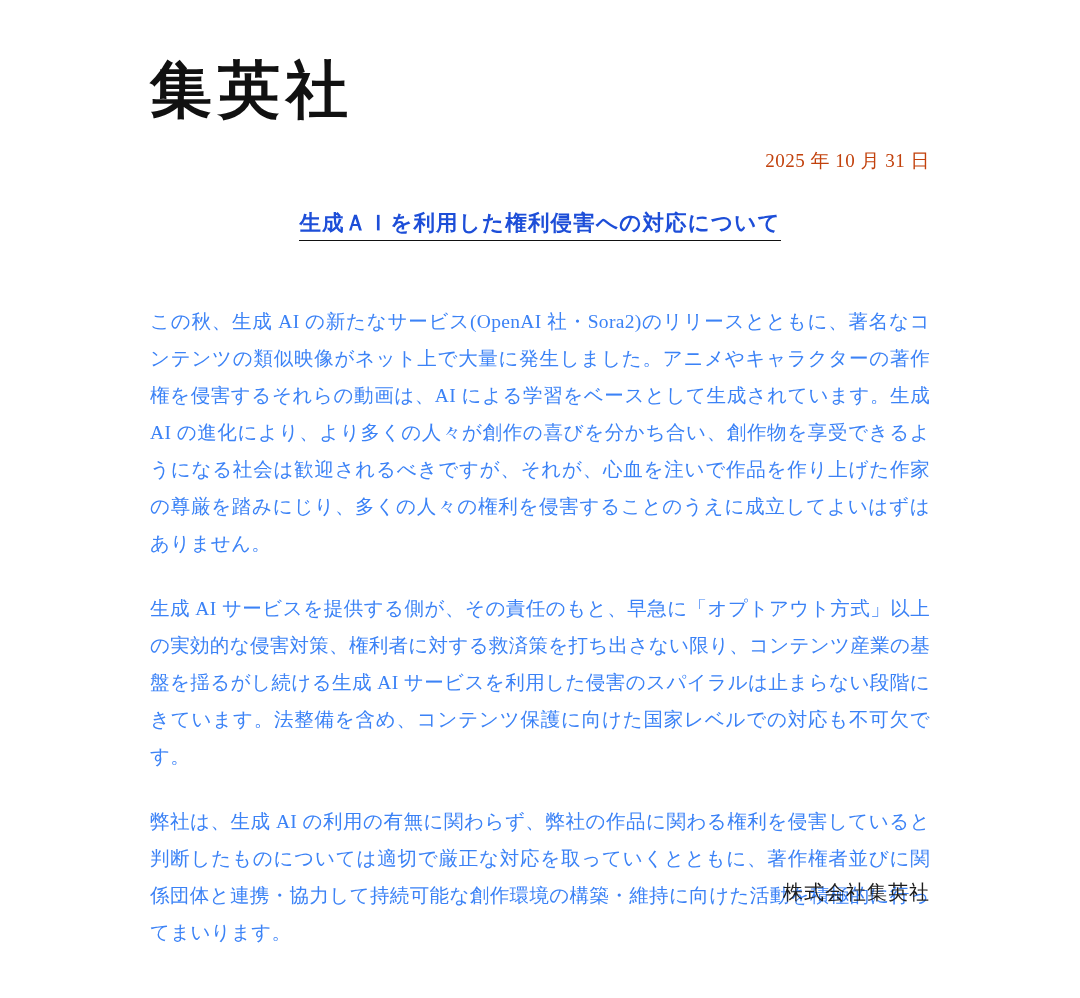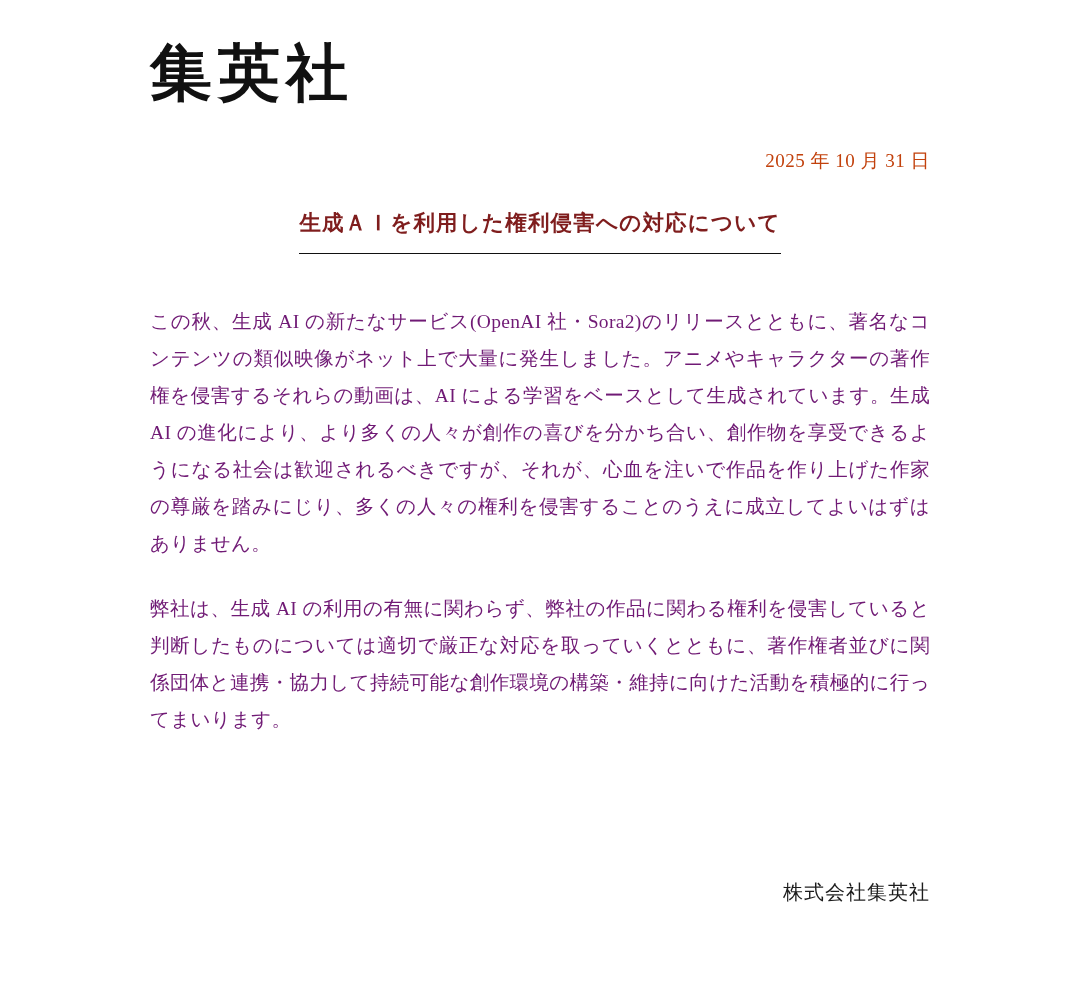--- a/index.html
+++ b/index.html
@@ -18,21 +18,21 @@
     position: relative;
     width: 1080px;
     height: 998px;
     box-sizing: border-box;
     padding: 0;
     overflow: hidden;
   }
   .logo {
     position: absolute;
     left: 150px;
-    top: 39px;
+    top: 56px;
     font-family: "DejaVu Serif", "Liberation Serif", serif;
     font-weight: 700;
     font-size: 62px;
     letter-spacing: 6px;
     color: #111111;
     line-height: 1.1;
     white-space: nowrap;
   }
   .date {
     position: absolute;
@@ -48,38 +48,38 @@
     left: 0;
     right: 0;
     top: 208px;
     text-align: center;
   }
   .title {
     display: inline-block;
     font-weight: 700;
     font-size: 21.5px;
     letter-spacing: 1.2px;
-    color: #7f1d1d;
+    color: #1d4ed8;
     border-bottom: 1.6px solid #111111;
-    padding-bottom: 16px;
+    padding-bottom: 3px;
   }
   .body {
     position: absolute;
     left: 150px;
     top: 303px;
     width: 780px;
   }
   .para {
     font-size: 19.5px;
     line-height: 37px;
     letter-spacing: 0.3px;
     text-align: justify;
     text-justify: inter-ideograph;
     margin: 0 0 28px 0;
-    color: #701a75;
+    color: #3b82f6;
   }
   .para:last-child {
     margin-bottom: 8px;
   }
   .signature {
     position: absolute;
     right: 150px;
     top: 879px;
     font-size: 20px;
     letter-spacing: 1px;
@@ -95,18 +95,19 @@
   <div class="logo">集英社</div>
 
   <div class="date">2025 年 10 月 31 日</div>
 
   <div class="title-wrap">
     <span class="title">生成ＡＩを利用した権利侵害への対応について</span>
   </div>
 
   <div class="body">
     <p class="para">この秋、生成 AI の新たなサービス(OpenAI 社・Sora2)のリリースとともに、著名なコンテンツの類似映像がネット上で大量に発生しました。アニメやキャラクターの著作権を侵害するそれらの動画は、AI による学習をベースとして生成されています。生成 AI の進化により、より多くの人々が創作の喜びを分かち合い、創作物を享受できるようになる社会は歓迎されるべきですが、それが、心血を注いで作品を作り上げた作家の尊厳を踏みにじり、多くの人々の権利を侵害することのうえに成立してよいはずはありません。</p>
+    <p class="para">生成 AI サービスを提供する側が、その責任のもと、早急に「オプトアウト方式」以上の実効的な侵害対策、権利者に対する救済策を打ち出さない限り、コンテンツ産業の基盤を揺るがし続ける生成 AI サービスを利用した侵害のスパイラルは止まらない段階にきています。法整備を含め、コンテンツ保護に向けた国家レベルでの対応も不可欠です。</p>
     <p class="para">弊社は、生成 AI の利用の有無に関わらず、弊社の作品に関わる権利を侵害していると判断したものについては適切で厳正な対応を取っていくとともに、著作権者並びに関係団体と連携・協力して持続可能な創作環境の構築・維持に向けた活動を積極的に行ってまいります。</p>
   </div>
 
   <div class="signature">株式会社集英社</div>
 
 </div>
 
 </body></html>

